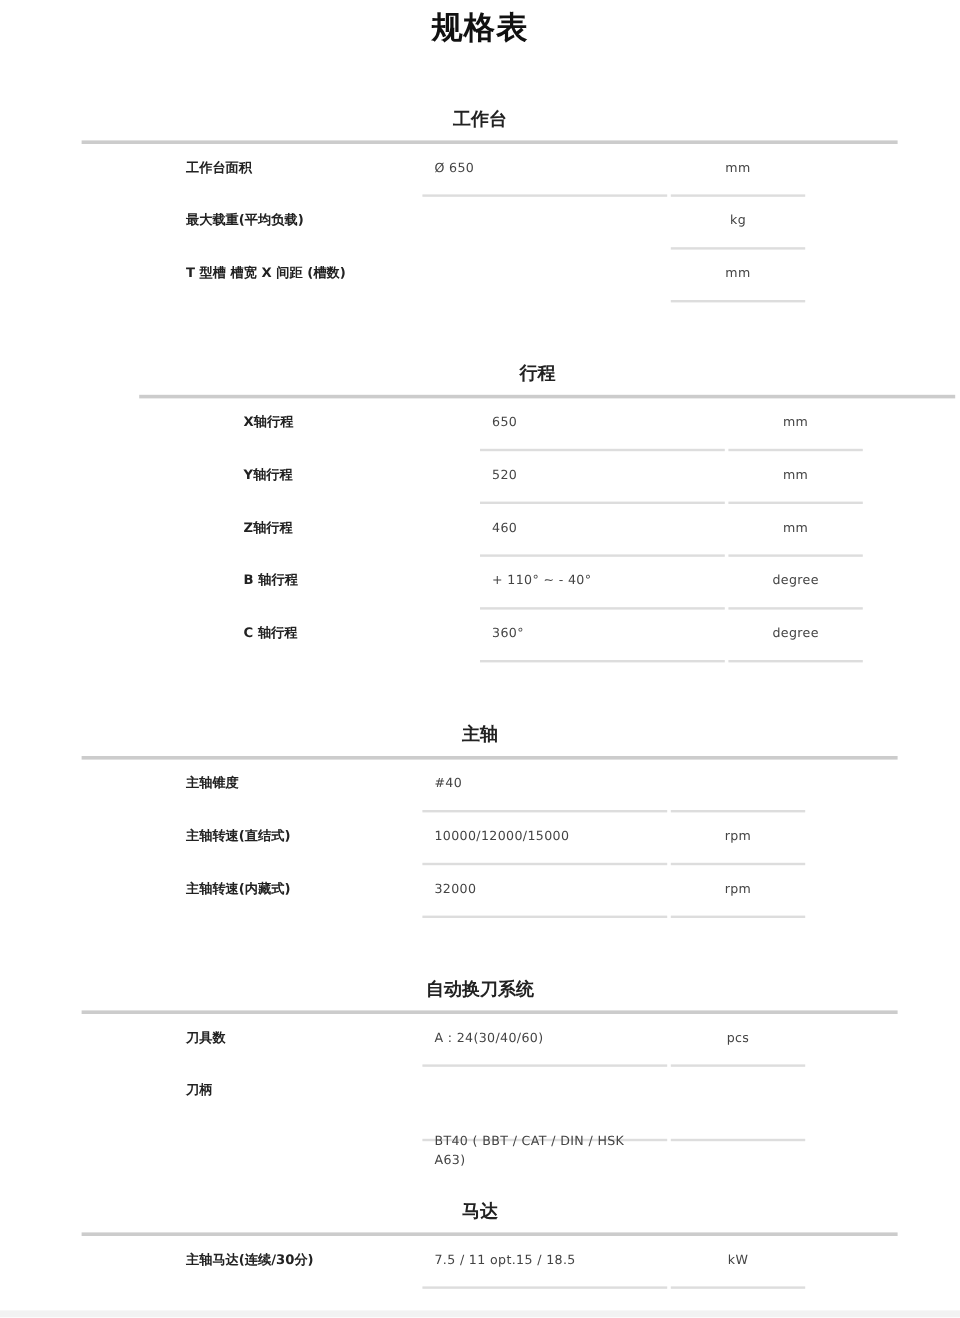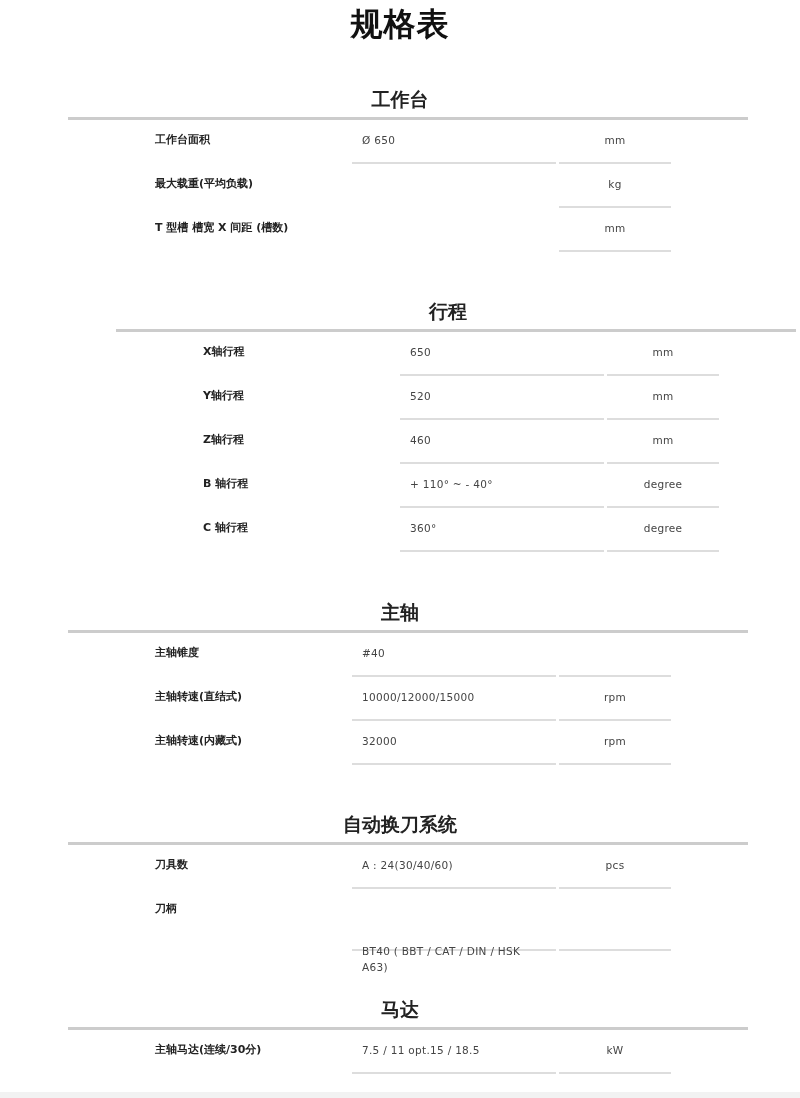--- a/index.html
+++ b/index.html
@@ -1,21 +1,21 @@
 <!DOCTYPE html>
 <html><head>
 <meta charset="utf-8">
 <style>
   html, body { margin: 0; padding: 0; background: #ffffff; }
   body { width: 800px; height: 1098px; overflow: hidden; position: relative;
          font-family: "DejaVu Sans", "Liberation Sans", sans-serif; color: #222; }
   .page-title { position: absolute; top: 6px; left: 0; width: 800px; text-align: center;
-                font-size: 32px; font-weight: bold; color: #111; line-height: 36px; letter-spacing: 1px; }
+                font-size: 26px; font-weight: bold; color: #111; line-height: 36px; letter-spacing: 1px; }
   .section { position: absolute; left: 0; width: 800px; }
-  .section-title { text-align: center; font-size: 19px; font-weight: bold; color: #222; height: 22px; line-height: 22px; }
+  .section-title { text-align: center; font-size: 15px; font-weight: bold; color: #222; height: 22px; line-height: 22px; }
   .section-divider { position: absolute; left: 68px; width: 680px; height: 3px; background: #cccccc; top: 29px; }
   .rows { position: absolute; top: 32px; left: 0; width: 764px; }
   .row { position: relative; height: 44px; }
   .row.tall { height: 62px; }
   .label { position: absolute; left: 155px; top: 12px; font-size: 11px; font-weight: bold; color: #222; white-space: nowrap; }
   .value { position: absolute; left: 352px; width: 204px; top: 0; bottom: 0; border-bottom: 2px solid #dddddd;
            box-sizing: border-box; padding: 12px 0 0 10px; font-size: 10.5px; color: #444; line-height: 16px; letter-spacing: 0.3px; }
   .unit { position: absolute; left: 559px; width: 112px; top: 0; bottom: 0; border-bottom: 2px solid #dddddd;
           box-sizing: border-box; padding-top: 12px; text-align: center; font-size: 10.5px; color: #444; line-height: 16px; letter-spacing: 0.3px; }
   .bottom-bar { position: absolute; left: 0; top: 1092px; width: 800px; height: 6px; background: #f2f2f2; }

